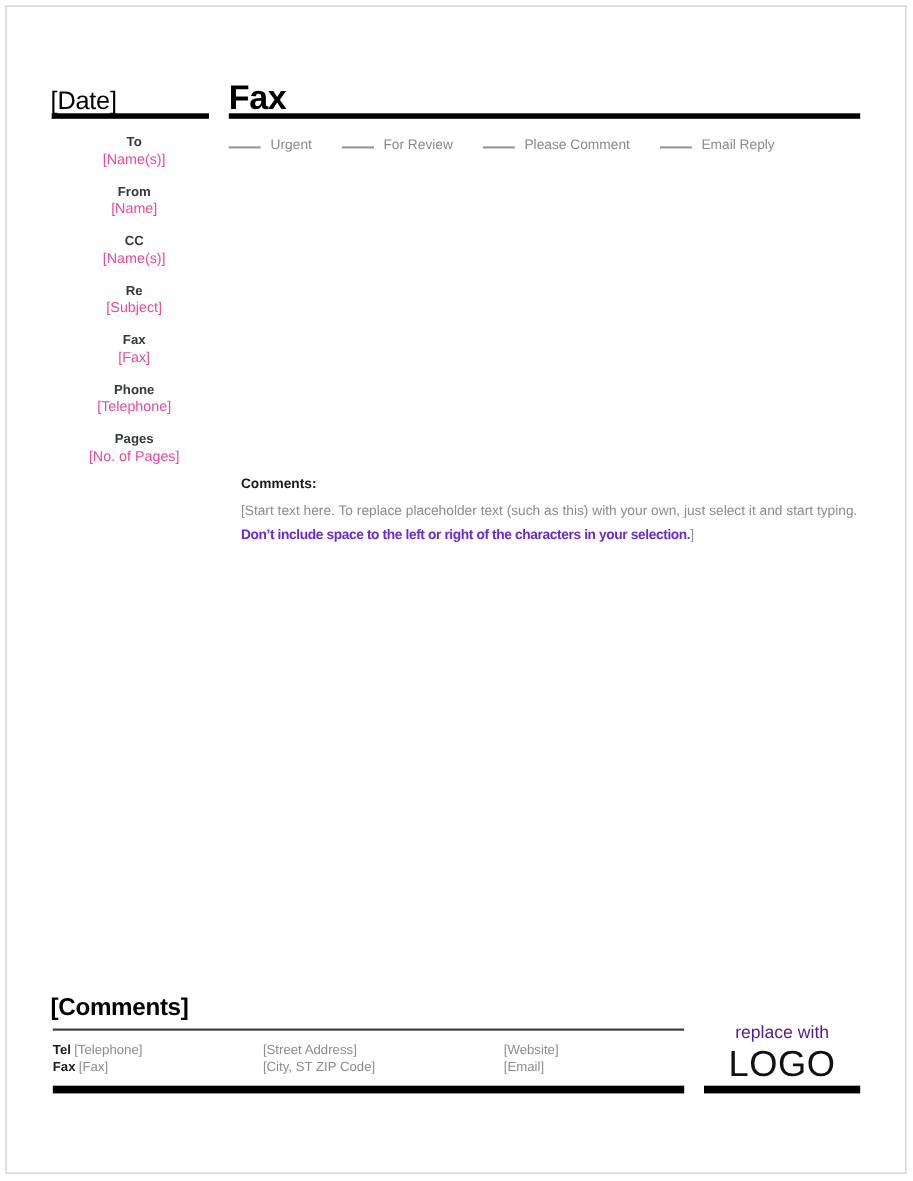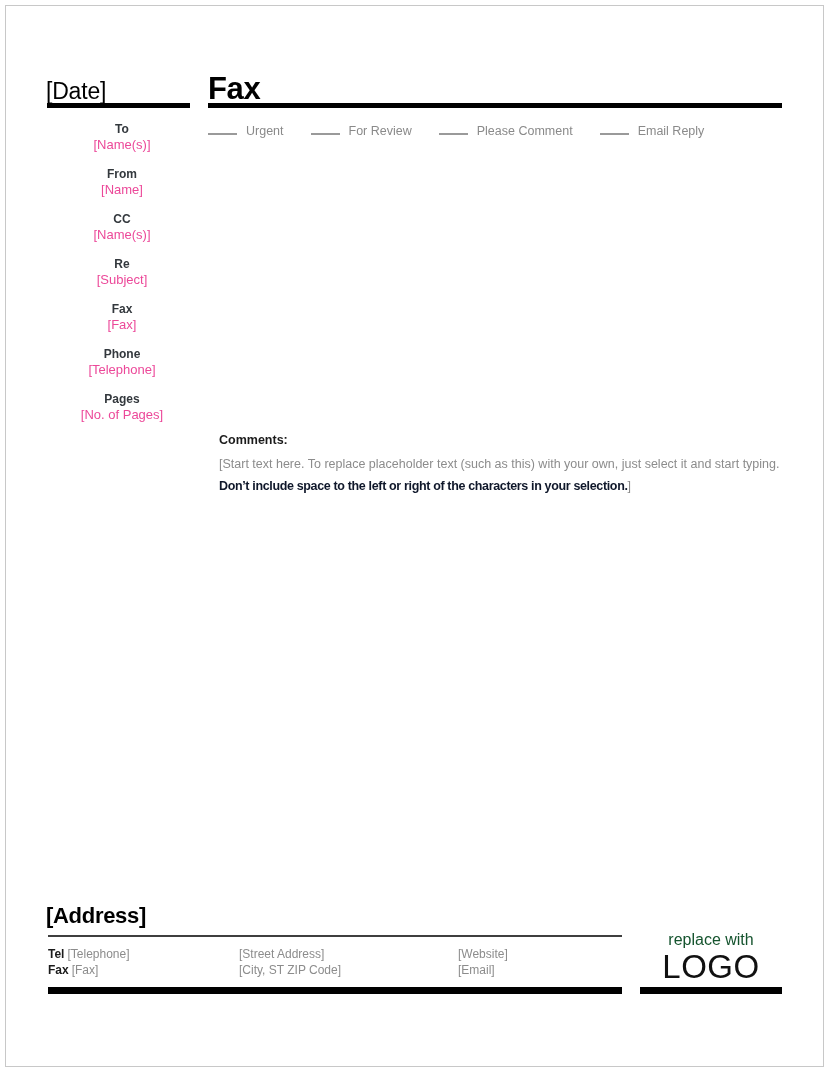--- a/index.html
+++ b/index.html
@@ -136,21 +136,21 @@
     font-weight: bold;
     color: #1b1b1b;
     margin-bottom: 4px;
   }
   .comments-body {
     font-size: 12.5px;
     line-height: 22px;
     color: #8c8c8c;
   }
   .comments-body .emphasis {
-    color: #0f172a;
+    color: #6d28d9;
     font-weight: 600;
     font-family: "Liberation Sans Narrow", "Liberation Sans", sans-serif;
     font-stretch: condensed;
     letter-spacing: -0.35px;
   }
 
   
   .company-heading {
     position: absolute;
     left: 46px;
@@ -200,21 +200,21 @@
   .logo-block {
     position: absolute;
     left: 640px;
     top: 930px;
     width: 142px;
     text-align: center;
   }
   .logo-sub {
     font-size: 16px;
     line-height: 19px;
-    color: #14532d;
+    color: #4c1d95;
     letter-spacing: 0px;
   }
   .logo-main {
     font-size: 33px;
     line-height: 36px;
     color: #111111;
     letter-spacing: 0.5px;
   }
   .logo-bar {
     position: absolute;
@@ -286,21 +286,21 @@
       <span class="option-blank"></span>
       <span class="option-label">Email Reply</span>
     </div>
   </div>
 
   <div class="comments-block">
     <div class="comments-heading">Comments:</div>
     <div class="comments-body"><span>[Start text here. To replace placeholder text (such as this) with your own, just select it and start typing. </span><span class="emphasis">Don’t include space to the left or right of the characters in your selection.</span><span>]</span></div>
   </div>
 
-  <div class="company-heading">[Address]</div>
+  <div class="company-heading">[Comments]</div>
   <div class="company-rule"></div>
 
   <div class="contact contact-col1">
     <div class="contact-line">
       <span class="contact-key">Tel</span><span class="contact-val">[Telephone]</span>
     </div>
     <div class="contact-line">
       <span class="contact-key">Fax</span><span class="contact-val">[Fax]</span>
     </div>
   </div>

